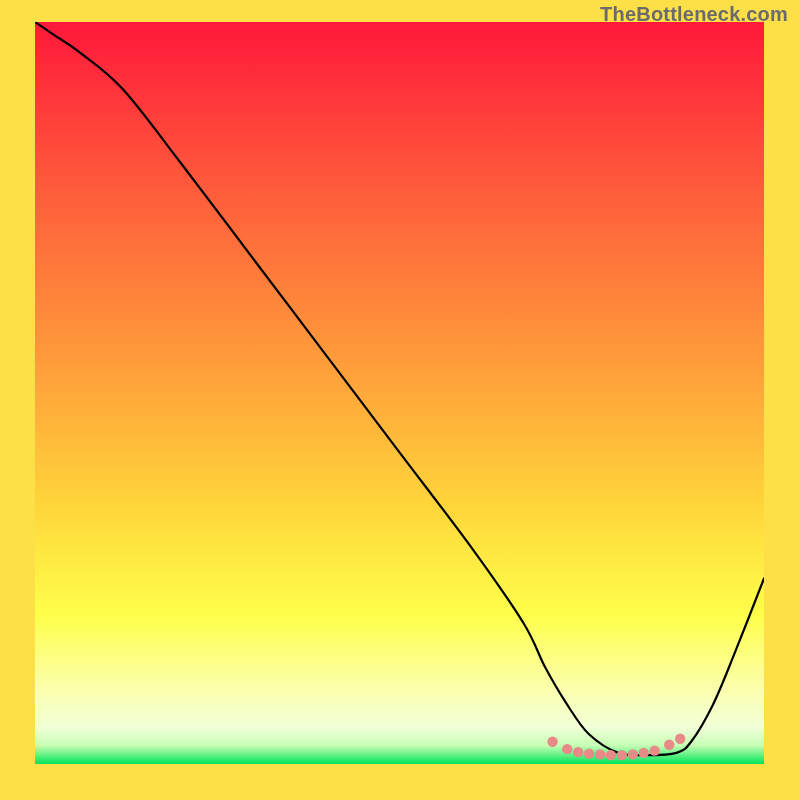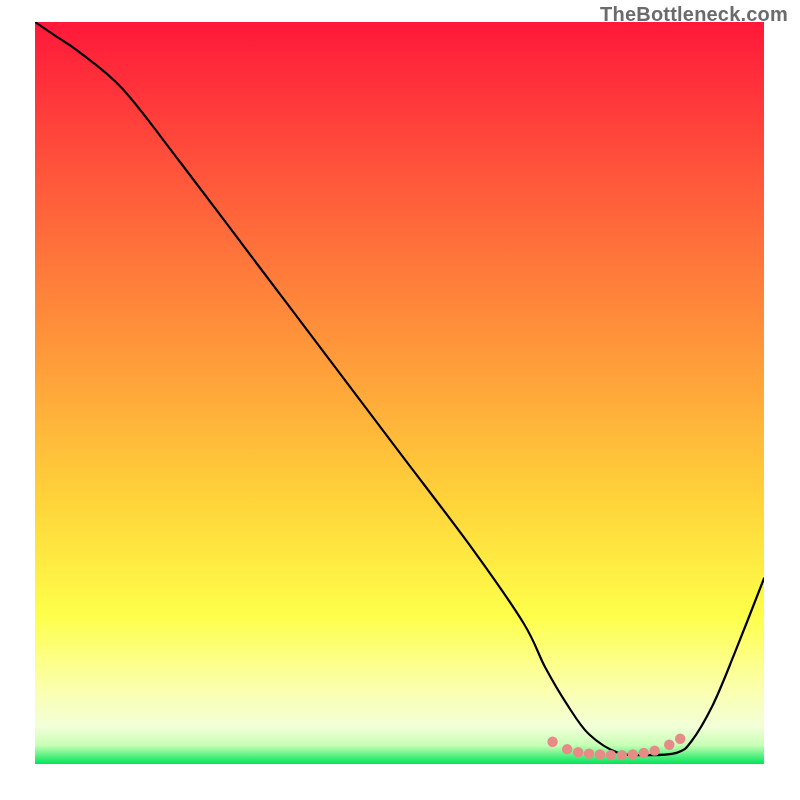--- a/index.html
+++ b/index.html
@@ -7,21 +7,21 @@
     padding: 0;
     width: 800px;
     height: 800px;
     background: #000000;
     overflow: hidden;
   }
   .outer {
     position: relative;
     width: 800px;
     height: 800px;
-    background: #ffffff;
+    background: #fde047;
   }
   .watermark {
     position: absolute;
     top: 3px;
     right: 12px;
     font-family: Arial, Helvetica, sans-serif;
     font-size: 20px;
     font-weight: 600;
     color: #6b6b6b;
     letter-spacing: 0.2px;

